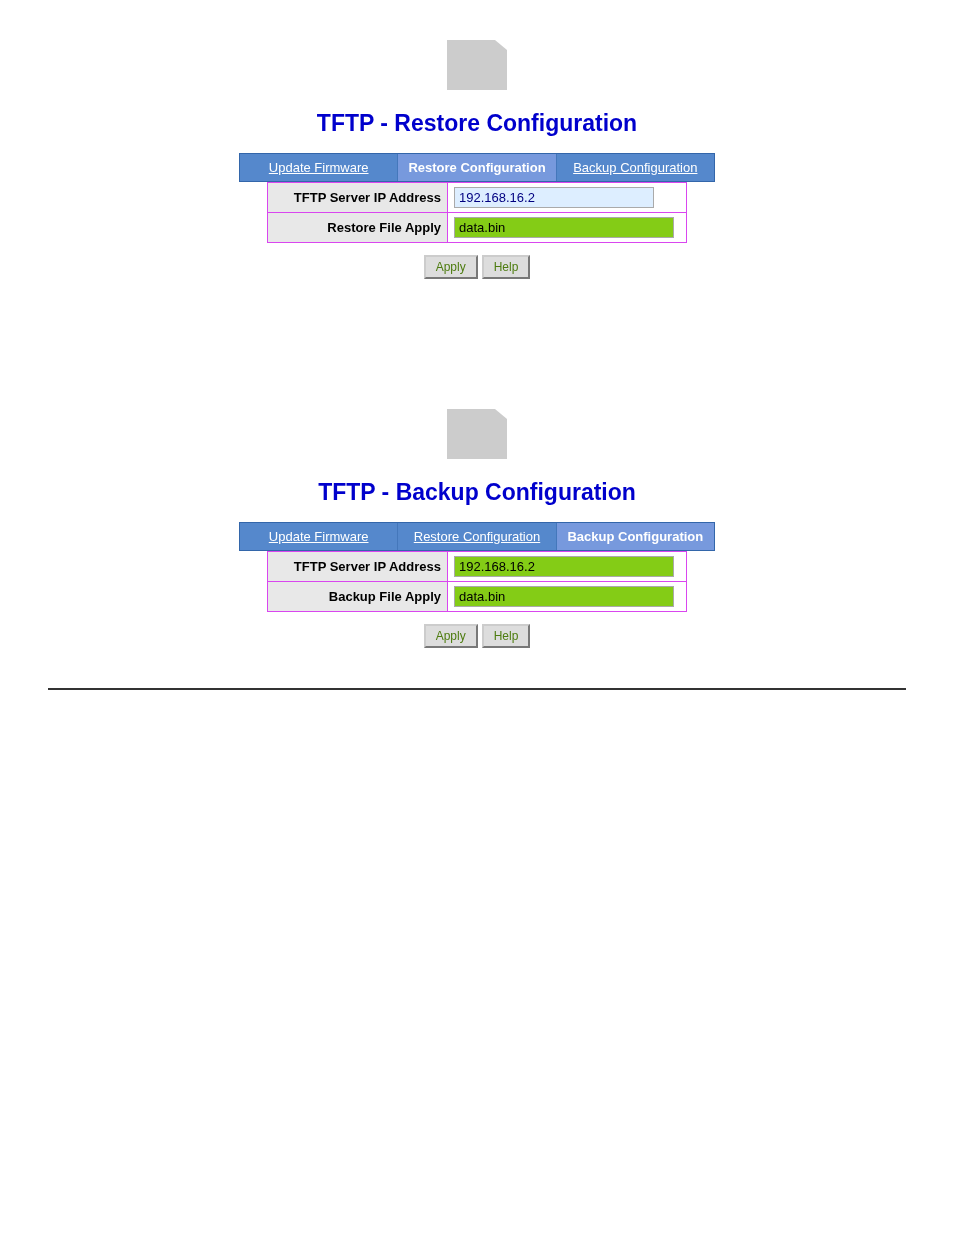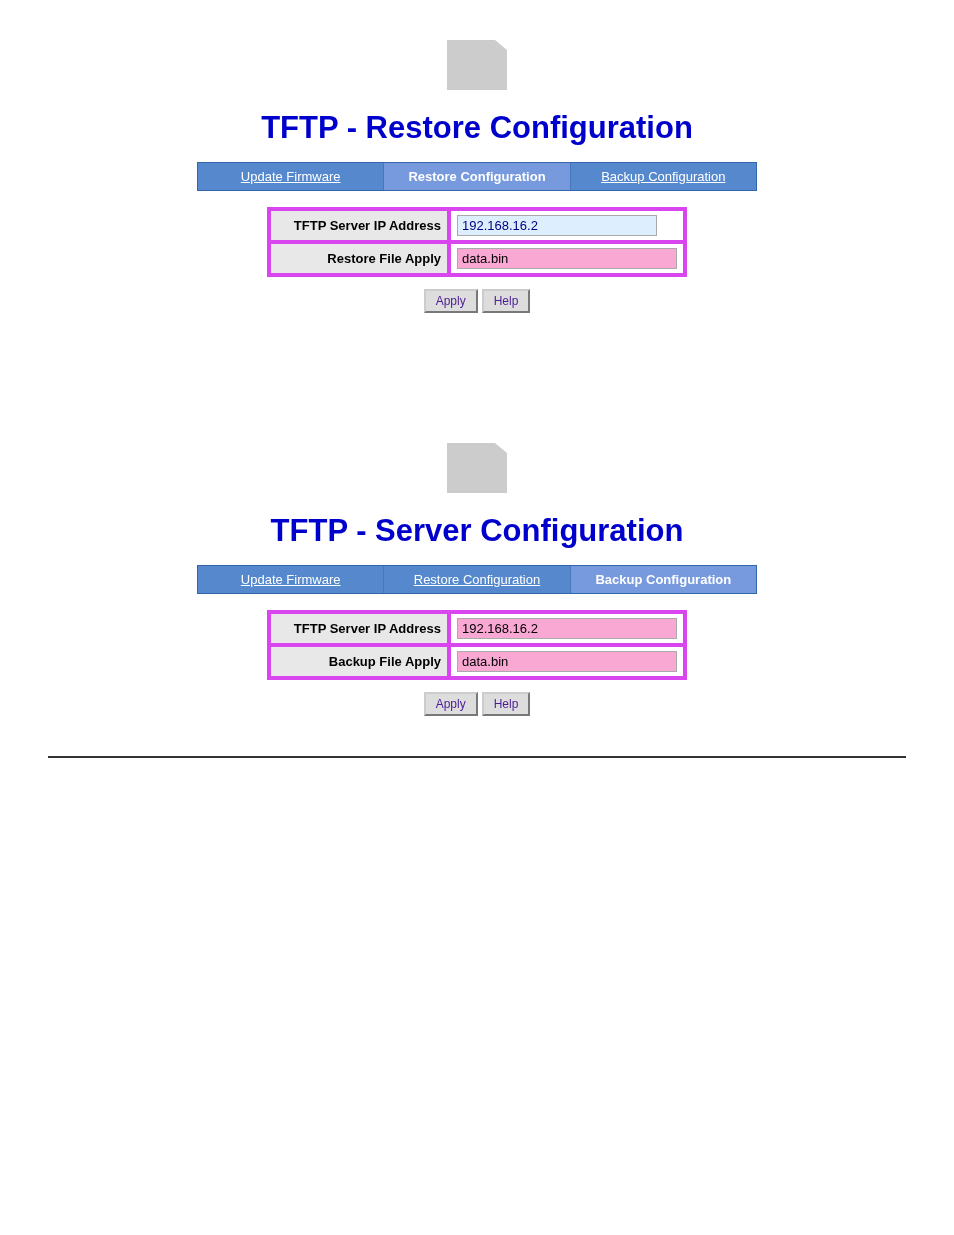--- a/index.html
+++ b/index.html
@@ -20,32 +20,31 @@
 
     .logo-placeholder {
       width: 60px;
       height: 50px;
       background: #cccccc;
       margin-bottom: 20px;
       clip-path: polygon(0 0, 80% 0, 100% 20%, 100% 100%, 0 100%);
     }
 
     .page-title {
-      font-size: 31px;
+      font-size: 23px;
       font-weight: bold;
       color: #0000cc;
       margin-bottom: 16px;
     }
 
     .nav-bar {
       display: flex;
-      width: 560px;
+      width: 476px;
       background: #5588cc;
       border: 1px solid #3366aa;
-      margin-bottom: 16px;
     }
 
     .nav-item {
       flex: 1;
       padding: 6px 10px;
       text-align: center;
       color: #ffffff;
       font-size: 13px;
       cursor: pointer;
       border-right: 1px solid #4477bb;
@@ -64,21 +63,21 @@
     }
 
     .form-table {
       border-collapse: collapse;
       width: 420px;
       margin-bottom: 12px;
     }
 
     .form-table td {
       padding: 4px 6px;
-      border: 4px solid #d946ef;
+      border: 1px solid #d946ef;
     }
 
     .form-table td:first-child {
       text-align: right;
       font-weight: bold;
       background: #e8e8e8;
       white-space: nowrap;
       width: 180px;
       font-size: 13px;
       color: #000000;
@@ -95,37 +94,37 @@
       width: 200px;
       background: #ddeeff;
       color: #000080;
     }
 
     .form-input-white {
       border: 1px solid #aaaaaa;
       padding: 2px 4px;
       font-size: 13px;
       width: 220px;
-      background: #f9a8d4;
+      background: #84cc16;
       color: #000000;
     }
 
     .btn-row {
       display: flex;
       gap: 4px;
       margin-bottom: 10px;
     }
 
     .btn {
       padding: 3px 10px;
       font-size: 12px;
       border: 2px outset #cccccc;
       background: #dddddd;
       cursor: pointer;
-      color: #4c1d95;
+      color: #4d7c0f;
     }
 
     .divider-line {
       width: 90%;
       border: none;
       border-top: 2px solid #333333;
       margin-top: 30px;
     }
 
     
@@ -171,21 +170,21 @@
 
   <div class="btn-row">
     <button class="btn">Apply</button>
     <button class="btn">Help</button>
   </div>
 </div>
 
 <div class="page-section" style="margin-top: 80px;">
   <div class="logo-placeholder"></div>
 
-  <h1 class="page-title">TFTP - Server Configuration</h1>
+  <h1 class="page-title">TFTP - Backup Configuration</h1>
 
   <nav class="nav-bar backup-nav">
     <div class="nav-item nav-update">Update Firmware</div>
     <div class="nav-item nav-restore">Restore Configuration</div>
     <div class="nav-item nav-backup active">Backup Configuration</div>
   </nav>
 
   <table class="form-table">
     <tbody>
         <tr>

